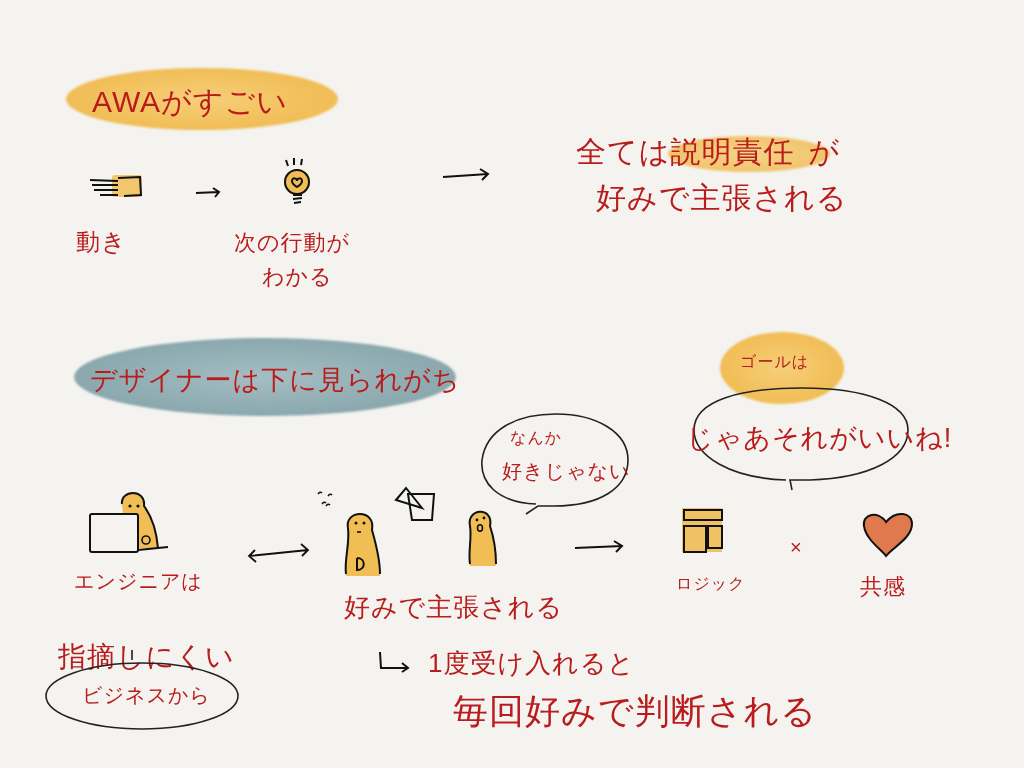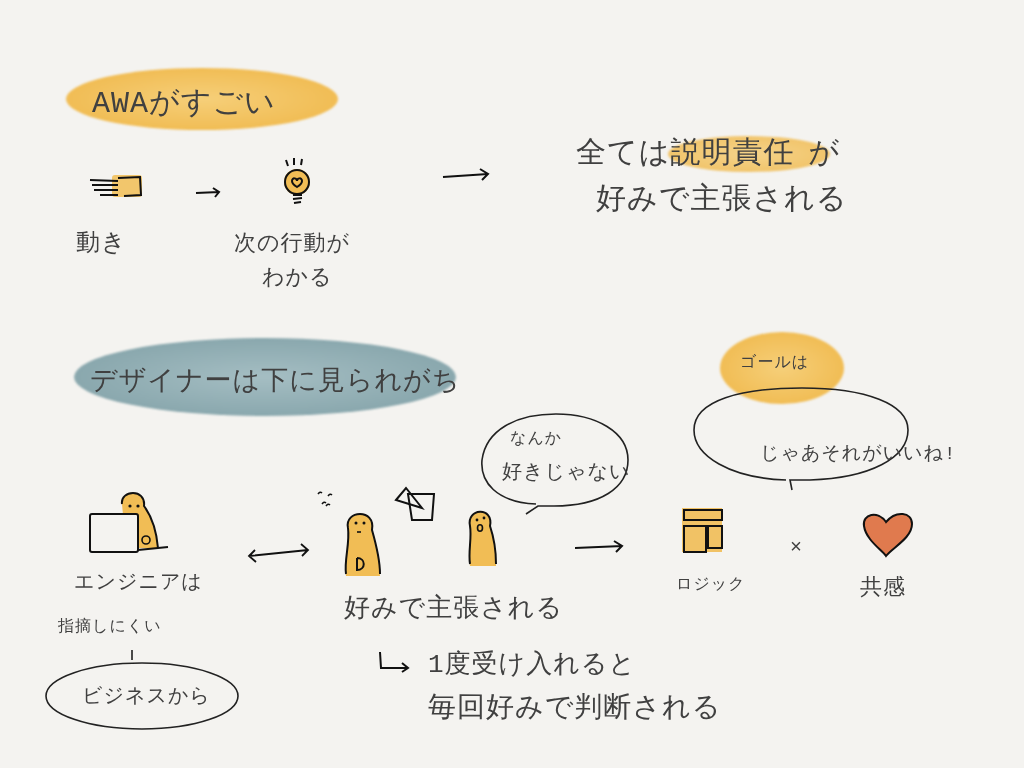--- a/index.html
+++ b/index.html
@@ -3,21 +3,21 @@
   <meta charset="utf-8">
   <style>
     html, body { margin:0; padding:0; }
     body {
       width:1024px; height:768px; position:relative; overflow:hidden;
       background:#f4f3f0;
       font-family:"DejaVu Sans", sans-serif;
       color:#141414;
     }
     .abs { position:absolute; }
-    .hand { font-family:Liberation Mono, monospace; color:#404040; white-space:nowrap; letter-spacing:1px; }
+    .hand { font-family:Liberation Sans, sans-serif; color:#b91c1c; white-space:nowrap; letter-spacing:1px; }
     svg { position:absolute; overflow:visible; }
     .blob-orange {
       position:absolute; background:radial-gradient(ellipse at center, #f6cf79 0%, #f1bd55 70%, #eeb64a 100%);
       border-radius:50%; filter:blur(1px);
     }
     .blob-teal {
       position:absolute; background:radial-gradient(ellipse at center, #a5bec3 0%, #8aa8ae 70%, #7f9fa6 100%);
       border-radius:50%; filter:blur(1px);
     }
   </style>
@@ -74,21 +74,21 @@
     <path d="M38 14 C36 0 62 -2 60 16 C66 24 72 36 74 58 L42 58 Z" fill="#f1bd55"></path>
     <path d="M38 14 C36 0 62 -2 60 16 C66 24 72 36 74 58" fill="none" stroke="#111" stroke-width="2"></path>
     <circle cx="46" cy="16" r="1.6" fill="#111"></circle>
       <circle cx="54" cy="16" r="1.6" fill="#111"></circle>
     <circle cx="62" cy="50" r="4" fill="none" stroke="#111" stroke-width="1.6"></circle>
     <rect x="6" y="24" width="48" height="38" rx="2" fill="#f4f3f0" stroke="#111" stroke-width="2"></rect>
     <path d="M54 60 L84 57" stroke="#111" stroke-width="2"></path>
   </svg>
 </div>
 <div class="abs hand" style="left:74px;top:568px;font-size:20px;">エンジニアは</div>
-<div class="abs hand" style="left:58px;top:616px;font-size:16px;">指摘しにくい</div>
+<div class="abs hand" style="left:58px;top:638px;font-size:28px;">指摘しにくい</div>
 
 <svg style="left:130px;top:650px;" width="4" height="12">
     <path d="M2 0 L2 10" stroke="#111" stroke-width="1.5"></path>
   </svg>
 <svg style="left:44px;top:660px;" width="196" height="72">
   <ellipse cx="98" cy="36" rx="96" ry="33" fill="none" stroke="#222" stroke-width="1.6"></ellipse>
 </svg>
 <div class="abs hand" style="left:82px;top:682px;font-size:20px;">ビジネスから</div>
 
 <div class="abs" style="left:246px;top:542px;">
@@ -132,34 +132,34 @@
 </svg>
 <div class="abs hand" style="left:510px;top:428px;font-size:16px;">なんか</div>
 <div class="abs hand" style="left:502px;top:458px;font-size:20px;">好きじゃない</div>
 
 <div class="abs hand" style="left:336px;top:590px;font-size:26px;margin-left:8px;">好みで主張される</div>
 
 <svg style="left:378px;top:650px;" width="36" height="24">
   <path d="M2 2 L3 18 L30 18 M24 13 L30 18 L24 22" stroke="#111" stroke-width="2" fill="none"></path>
 </svg>
 <div class="abs hand" style="left:428px;top:646px;font-size:26px;">1度受け入れると</div>
-<div class="abs hand" style="left:428px;top:688px;font-size:28px;">毎回好みで判断される</div>
+<div class="abs hand" style="left:453px;top:688px;font-size:35px;">毎回好みで判断される</div>
 
 <div class="abs" style="left:574px;top:540px;">
   <svg width="52" height="14">
       <path d="M1 8 L48 6 M40 1 L48 6 L42 12" stroke="#111" stroke-width="2" fill="none"></path>
     </svg>
 </div>
 
 <div class="blob-orange" style="left:720px;top:332px;width:124px;height:72px;"></div>
 <div class="abs hand" style="left:740px;top:352px;font-size:16px;">ゴールは</div>
 <svg style="left:690px;top:384px;" width="224" height="110">
   <path d="M96 96 C40 94 4 72 4 46 C4 16 52 4 112 4 C176 4 218 20 218 46 C218 74 180 94 120 96 L100 96 L102 106" fill="none" stroke="#222" stroke-width="1.6"></path>
 </svg>
-<div class="abs hand" style="left:760px;top:420px;font-size:19px;margin-top:20px;">じゃあそれがいいね!</div>
+<div class="abs hand" style="left:686px;top:420px;font-size:27px;">じゃあそれがいいね!</div>
 
 <div class="abs" style="left:680px;top:506px;width:46px;height:50px;">
   <svg width="46" height="50" viewBox="0 0 46 50">
     <rect x="2" y="2" width="40" height="44" fill="#f1bd55" opacity="0.9"></rect>
     <rect x="4" y="4" width="38" height="10" fill="none" stroke="#111" stroke-width="2"></rect>
     <rect x="4" y="20" width="22" height="26" fill="none" stroke="#111" stroke-width="2"></rect>
     <rect x="28" y="20" width="14" height="22" fill="none" stroke="#111" stroke-width="2"></rect>
   </svg>
 </div>
 <div class="abs hand" style="left:676px;top:574px;font-size:16px;">ロジック</div>

